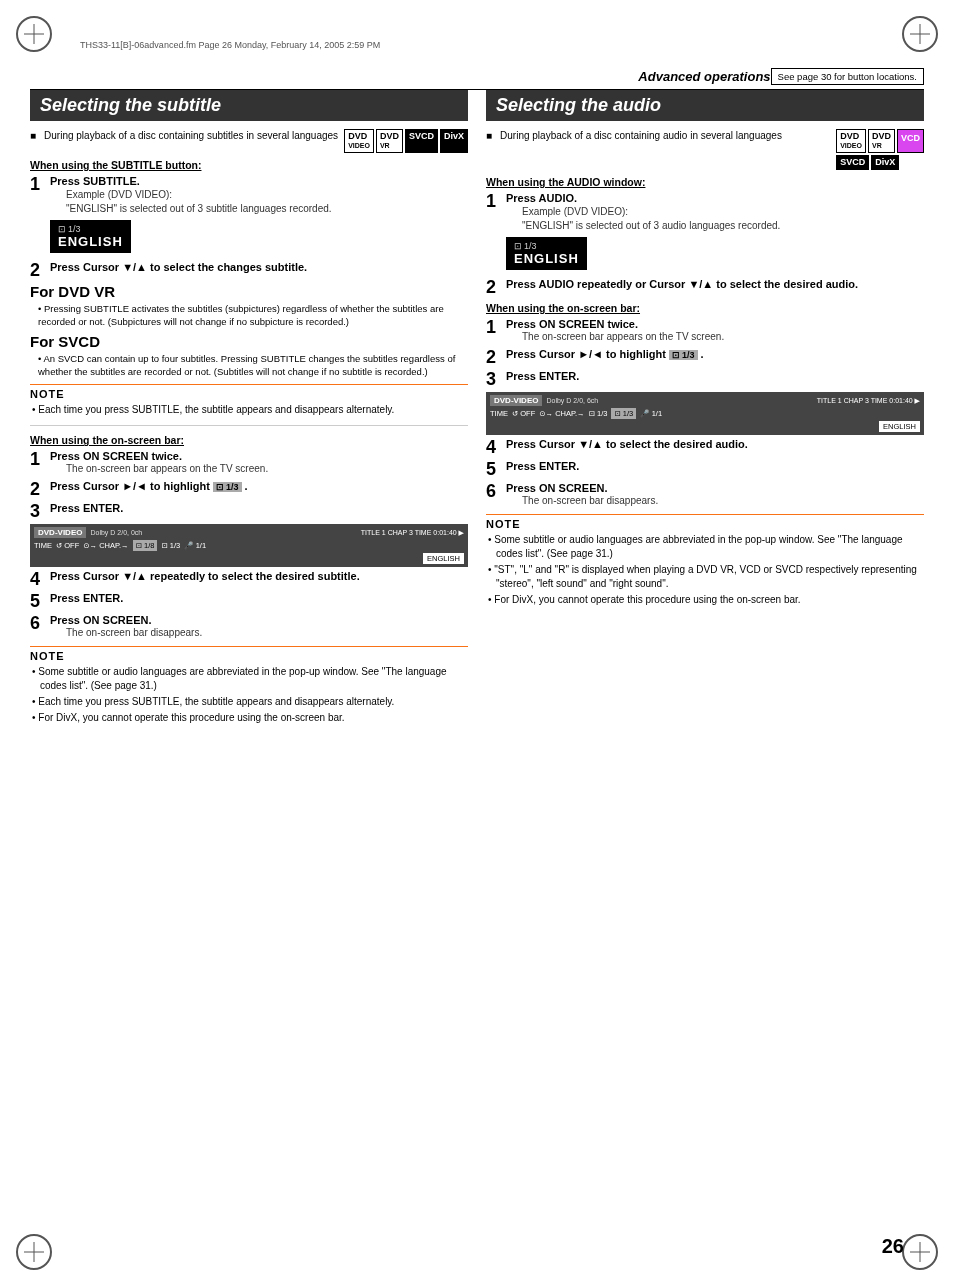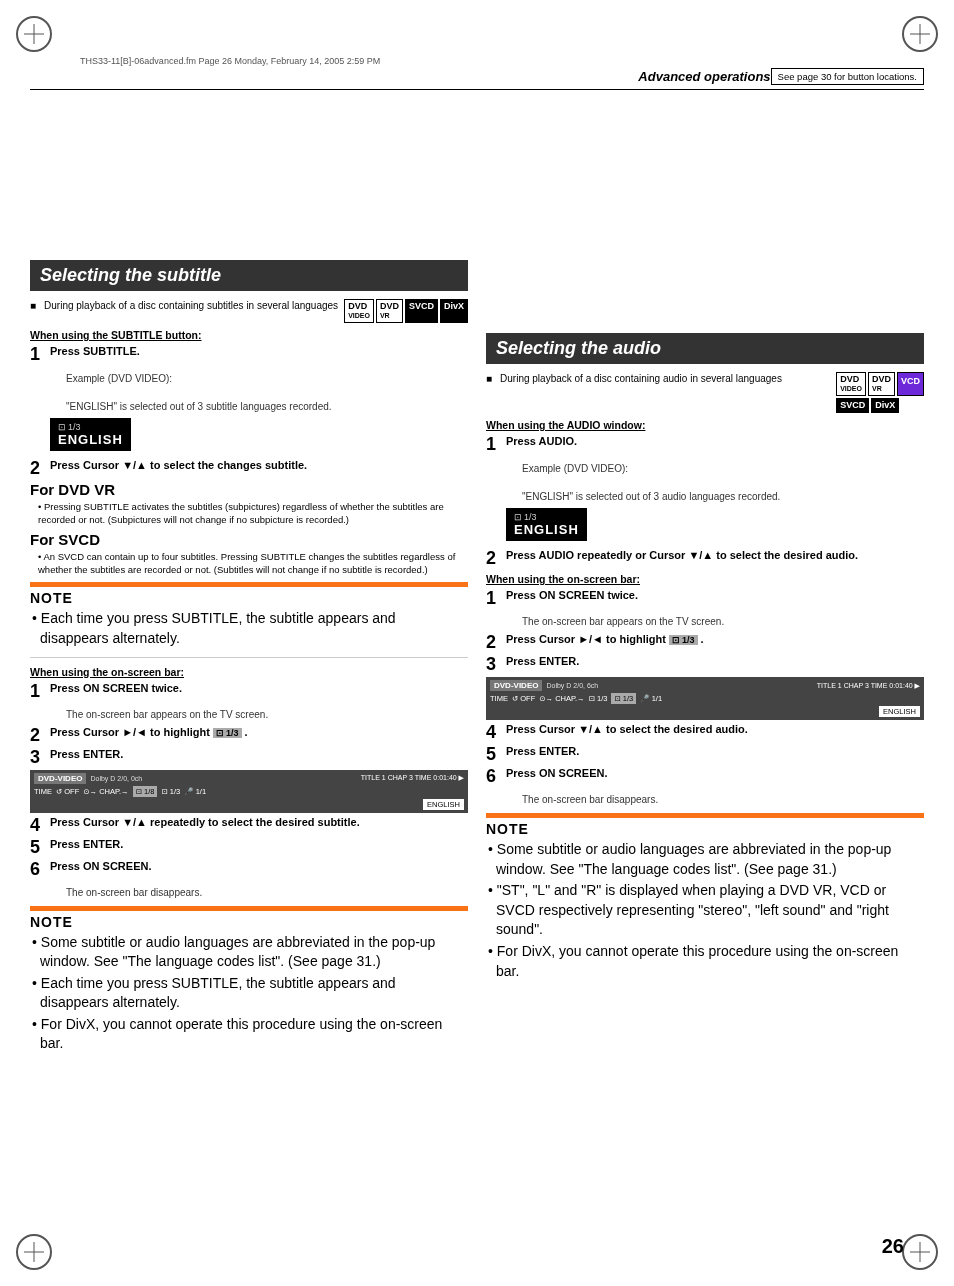--- a/index.html
+++ b/index.html
@@ -46,21 +46,21 @@
       height: 20px;
       background: #555;
       top: 50%;
       left: 50%;
       transform: translate(-50%, -50%);
     }
 
     
     .file-info {
       position: absolute;
-      top: 56px;
+      top: 40px;
       left: 80px;
       font-size: 9px;
       color: #555;
     }
 
     
     .header {
       position: absolute;
       top: 68px;
       left: 30px;
@@ -84,21 +84,20 @@
 
     
     .content {
       position: absolute;
       top: 90px;
       left: 30px;
       right: 30px;
       bottom: 60px;
       display: flex;
       gap: 18px;
-      align-items: center;
     }
 
     
     .left-col {
       flex: 1;
       min-width: 0;
     }
 
     
     .right-col {
@@ -147,21 +146,21 @@
       font-size: 9px;
       font-weight: bold;
       border: 1.5px solid #000;
       padding: 2px 3px;
       line-height: 1;
     }
     .badge-dvd-video { background: #fff; }
     .badge-dvd-vr { background: #fff; }
     .badge-svcd { background: #000; color: #fff; }
     .badge-divx { background: #000; color: #fff; }
-    .badge-vcd { background: #6d28d9; color: #fff; }
+    .badge-vcd { background: #d946ef; color: #fff; }
 
     
     .sub-heading {
       font-size: 10.5px;
       font-weight: bold;
       margin: 6px 0 4px 0;
       text-decoration: underline;
     }
 
     
@@ -183,21 +182,21 @@
     }
     .step-title {
       font-size: 11px;
       font-weight: bold;
       line-height: 1.2;
     }
     .step-sub {
       font-size: 10px;
       color: #333;
       line-height: 1.4;
-      margin-top: 14px;
+      margin-top: 0;
       padding-left: 16px;
     }
 
     
     .osd-box {
       background: #000;
       color: #fff;
       display: inline-flex;
       flex-direction: column;
       padding: 4px 8px;
@@ -228,30 +227,30 @@
       font-weight: bold;
       margin: 6px 0 4px 0;
       text-decoration: underline;
     }
 
     
     .note-section {
       margin-top: 6px;
     }
     .note-title {
-      font-size: 14px;
+      font-size: 11px;
       font-weight: bold;
       text-transform: uppercase;
       letter-spacing: 1px;
-      border-top: 5px solid #f97316;
+      border-top: 1px solid #f97316;
       padding-top: 3px;
       margin-bottom: 3px;
     }
     .note-item {
-      font-size: 14px;
+      font-size: 10px;
       line-height: 1.4;
       padding-left: 10px;
       text-indent: -8px;
       margin-bottom: 2px;
     }
 
     
     .sub-section-title {
       font-size: 15px;
       font-weight: bold;

